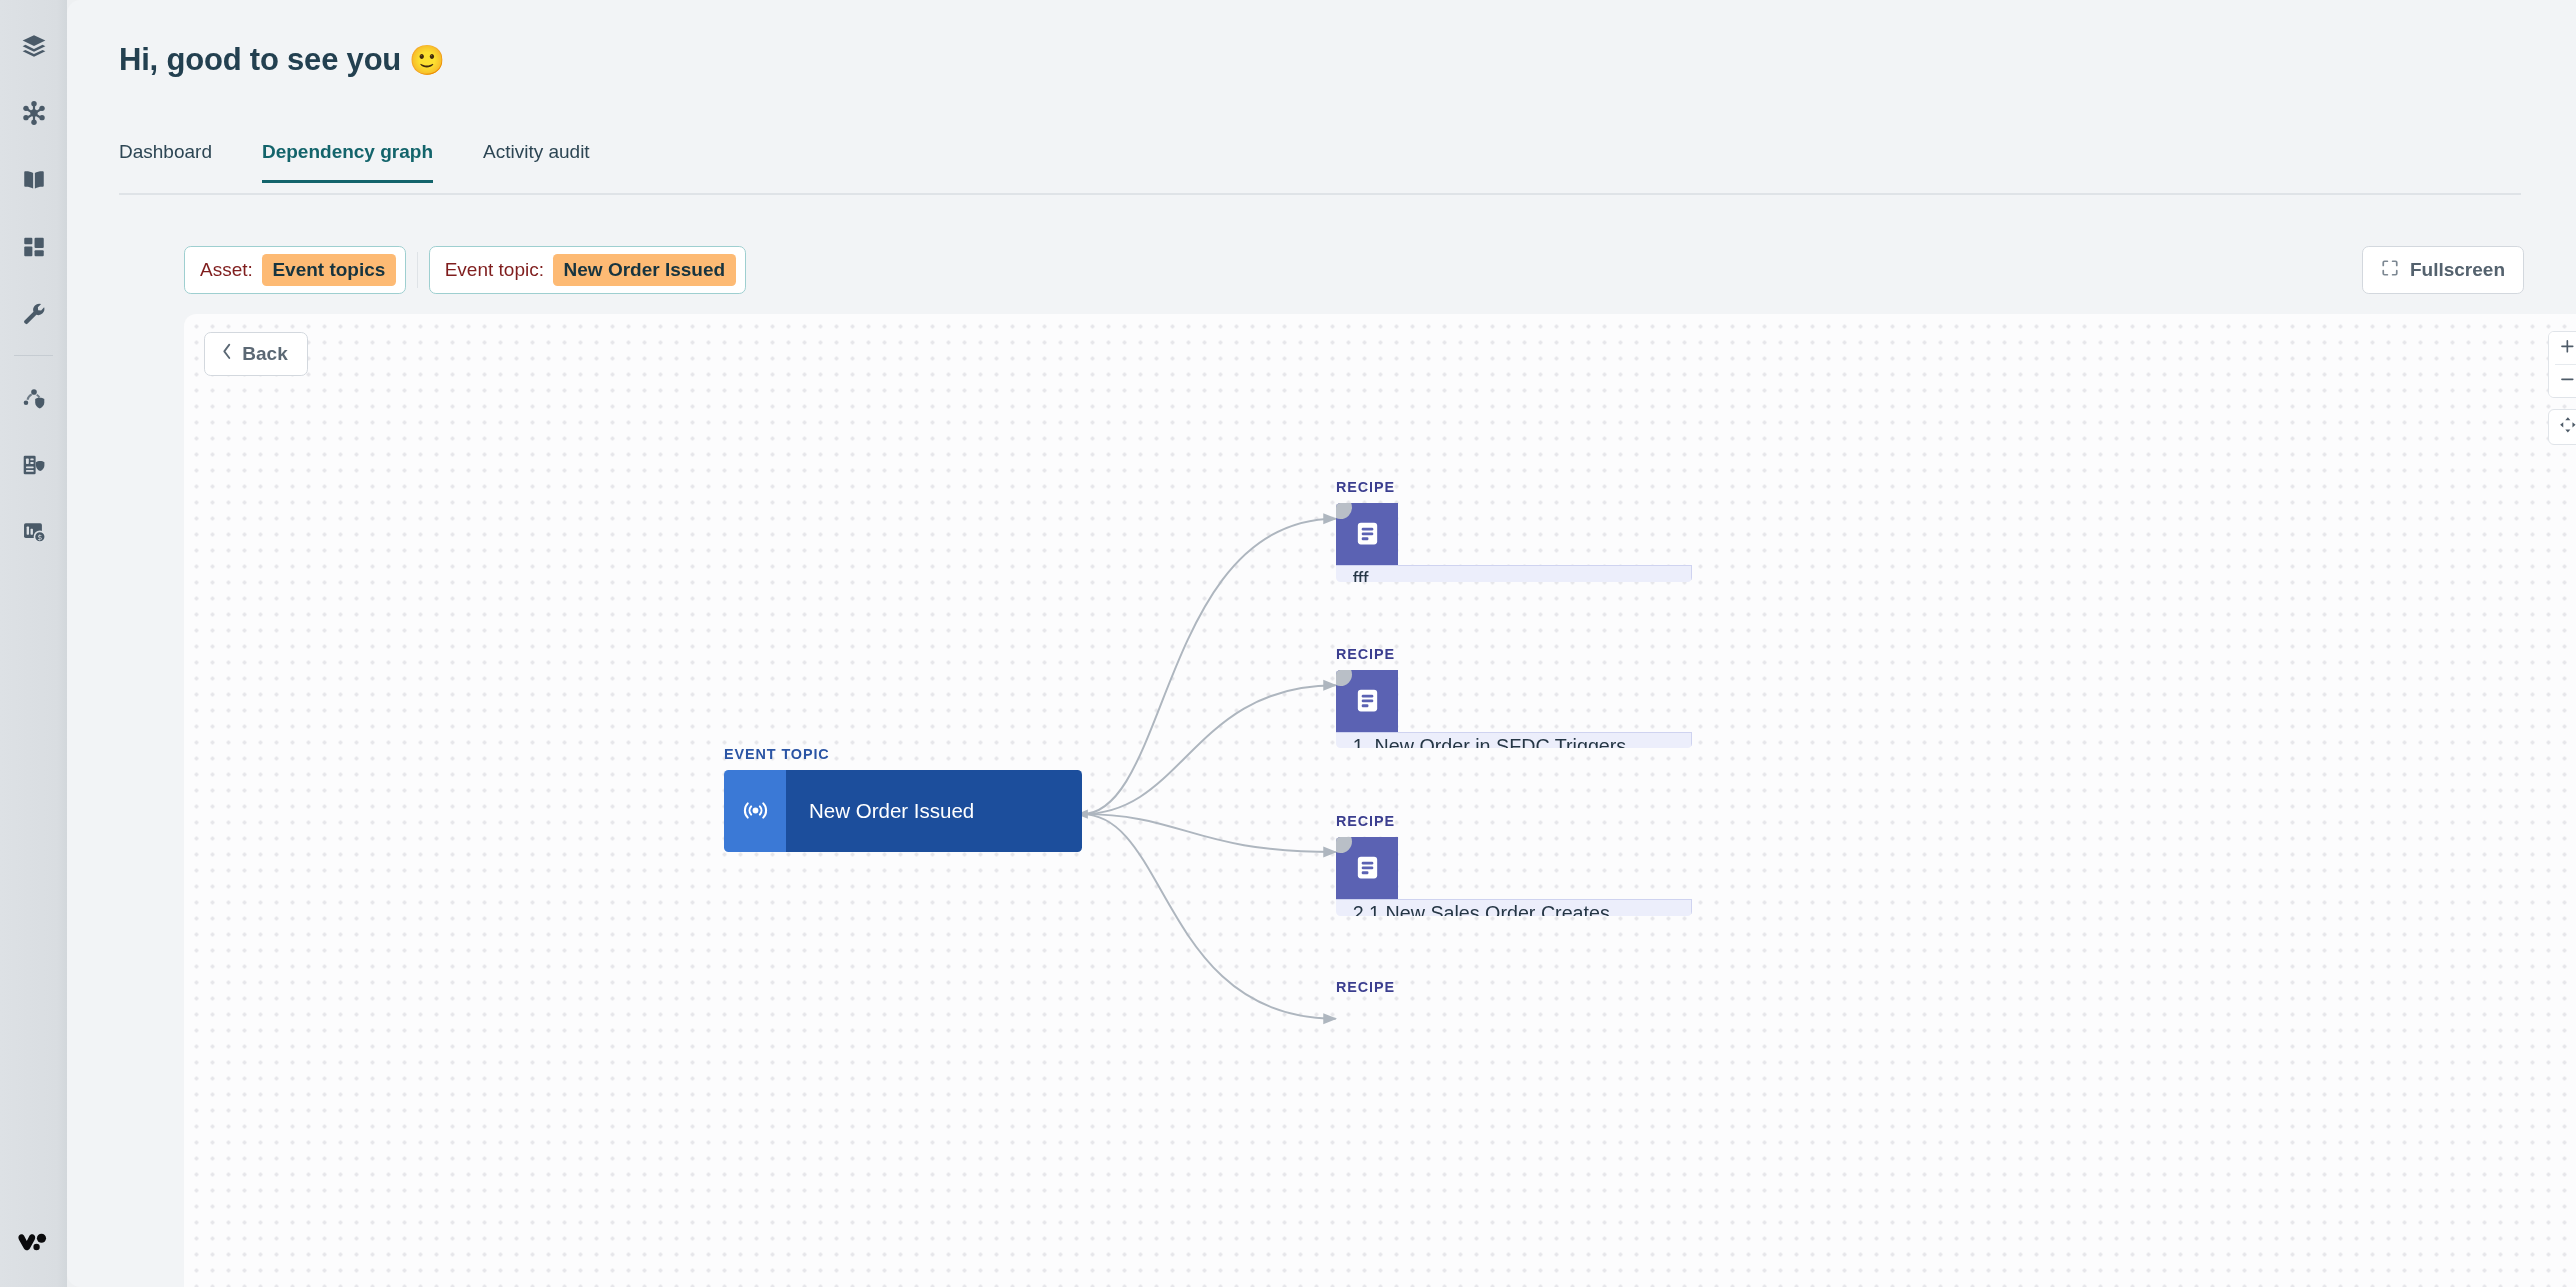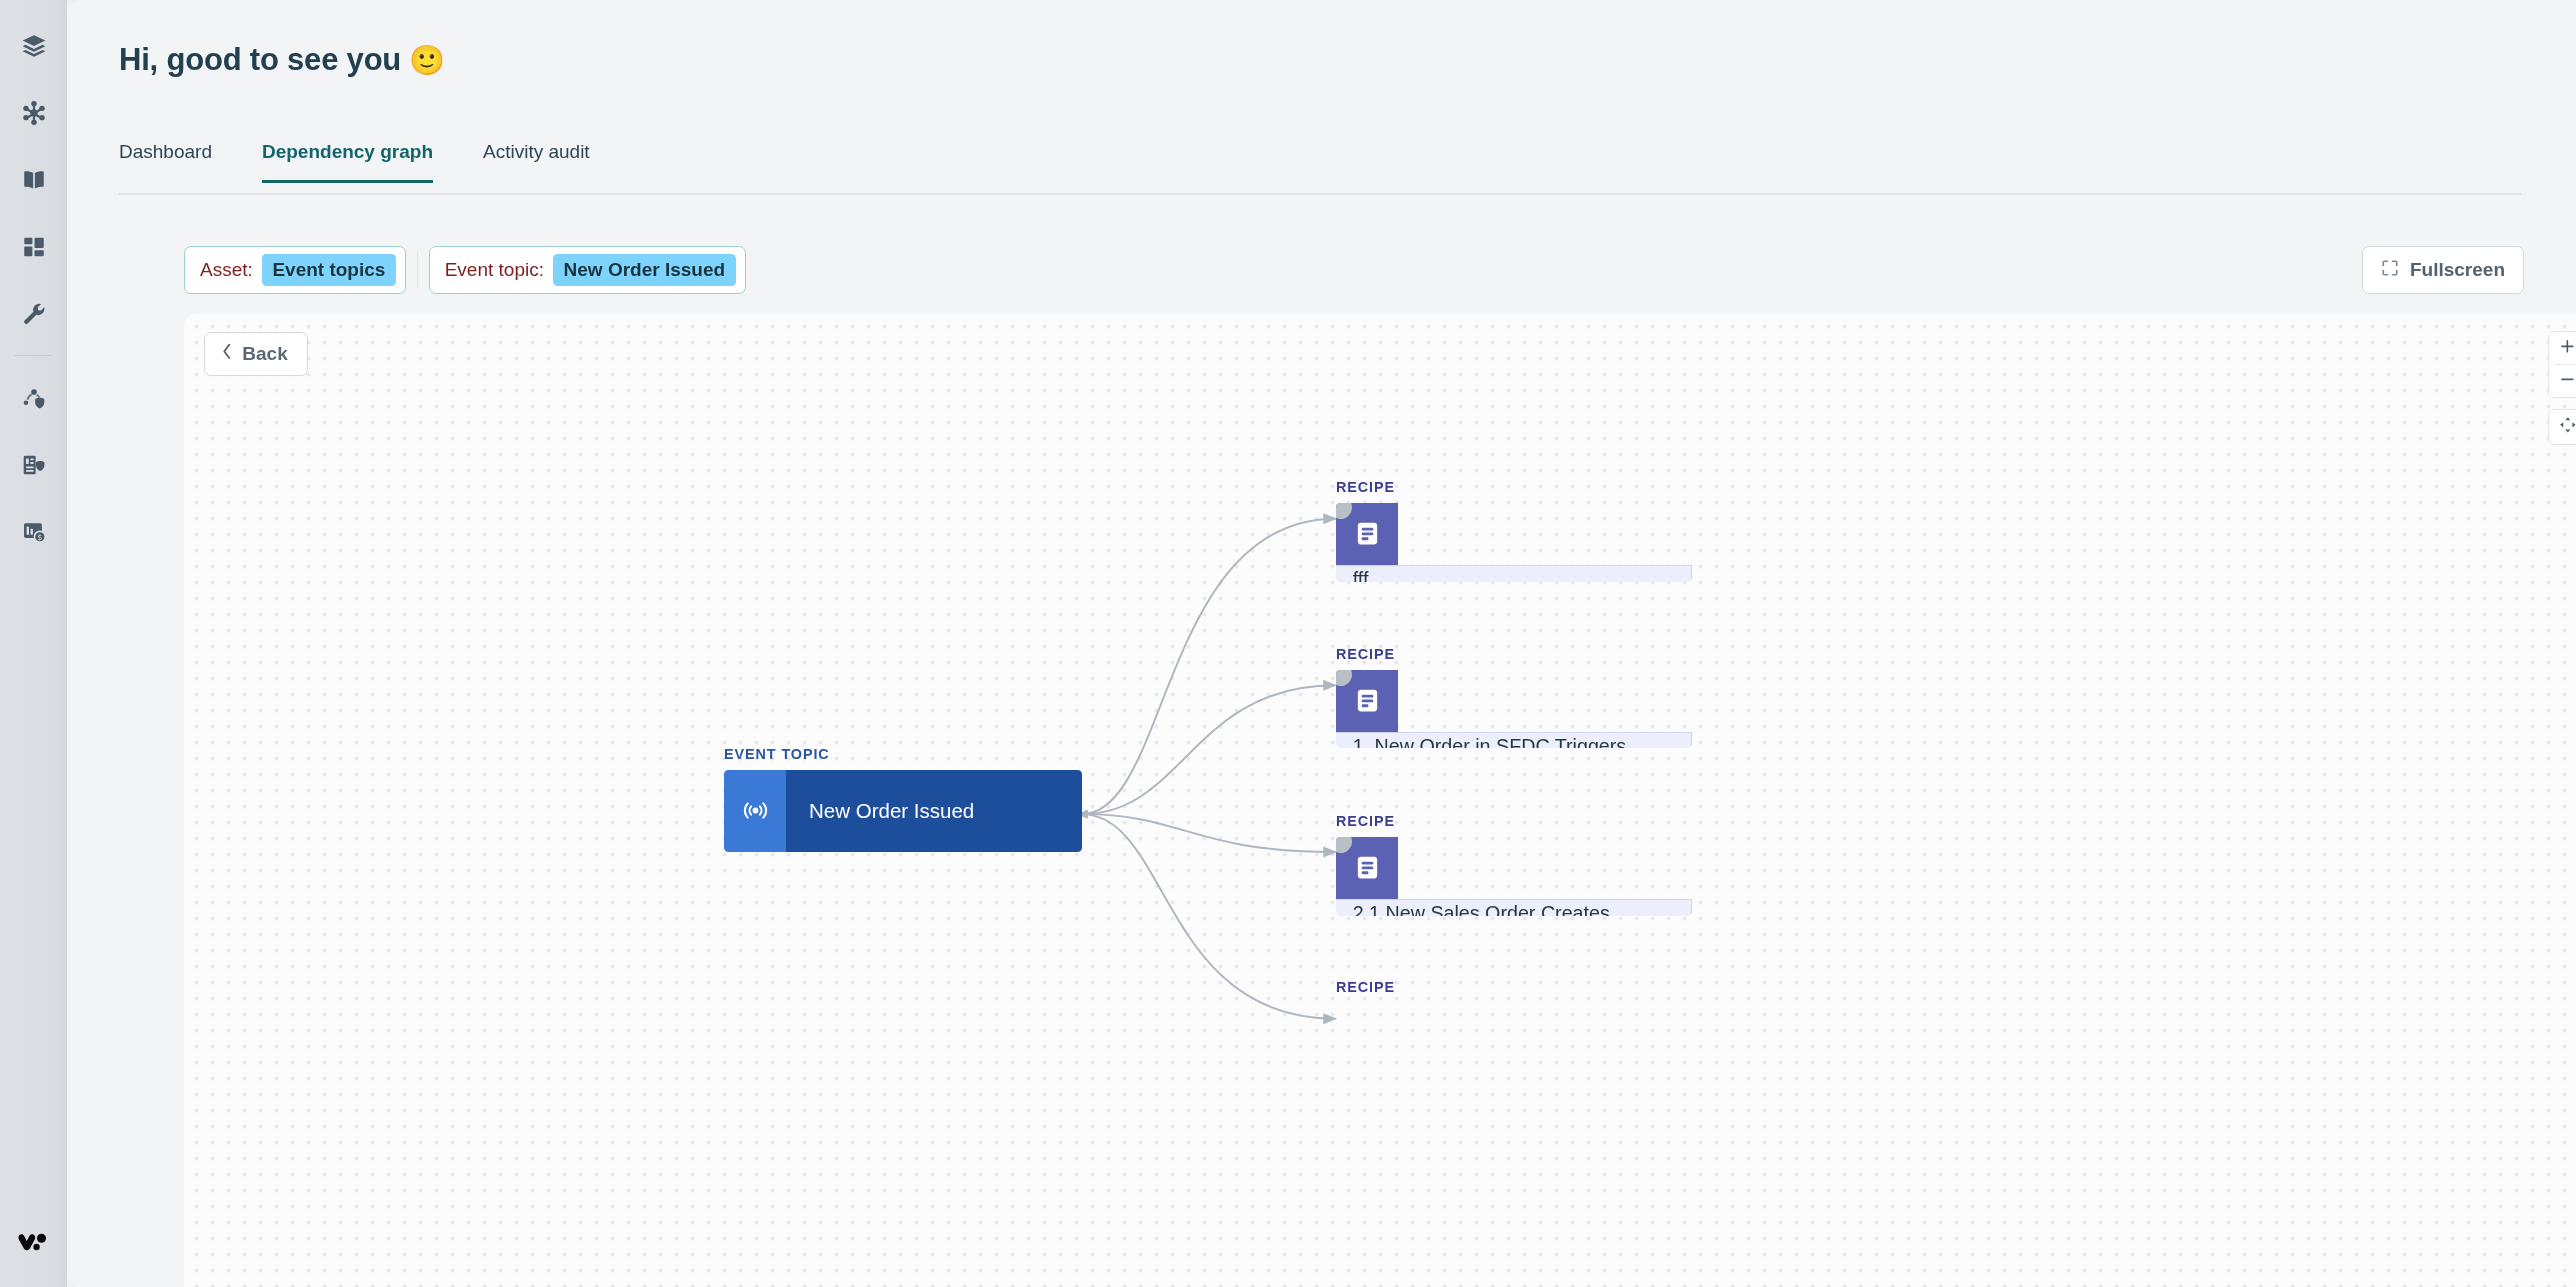--- a/index.html
+++ b/index.html
@@ -71,21 +71,21 @@
   #filterbar { position: absolute; left: 117px; top: 246px; display: flex; align-items: center; gap: 0; }
   .filter-pill {
     display: flex; align-items: center; gap: 9px;
     height: 48px; padding: 0 9px 0 15px;
     background: #ffffff; border: 1.5px solid #9ecfd0; border-radius: 6.8px;
     cursor: pointer;
   }
   .filter-label { font-size: 19px; color: #7f1d1d; white-space: nowrap; }
   .filter-value {
     font-size: 19px; font-weight: bold; color: #17343f;
-    background: #7dd3fc; border-radius: 4.5px; padding: 5.3px 10.6px; white-space: nowrap;
+    background: #fdba74; border-radius: 4.5px; padding: 5.3px 10.6px; white-space: nowrap;
   }
   #pill-sep { width: 1.5px; height: 36px; background: #dfe3e7; margin: 0 10.6px; }
 
   #fullscreen-btn {
     position: absolute; right: 52px; top: 246px;
     display: flex; align-items: center; gap: 11px;
     height: 48px; padding: 0 18px;
     background: #fff; border: 1.5px solid #d3d8de; border-radius: 6.8px;
     font-size: 19px; font-weight: bold; color: #54626e; cursor: pointer;
     white-space: nowrap;

